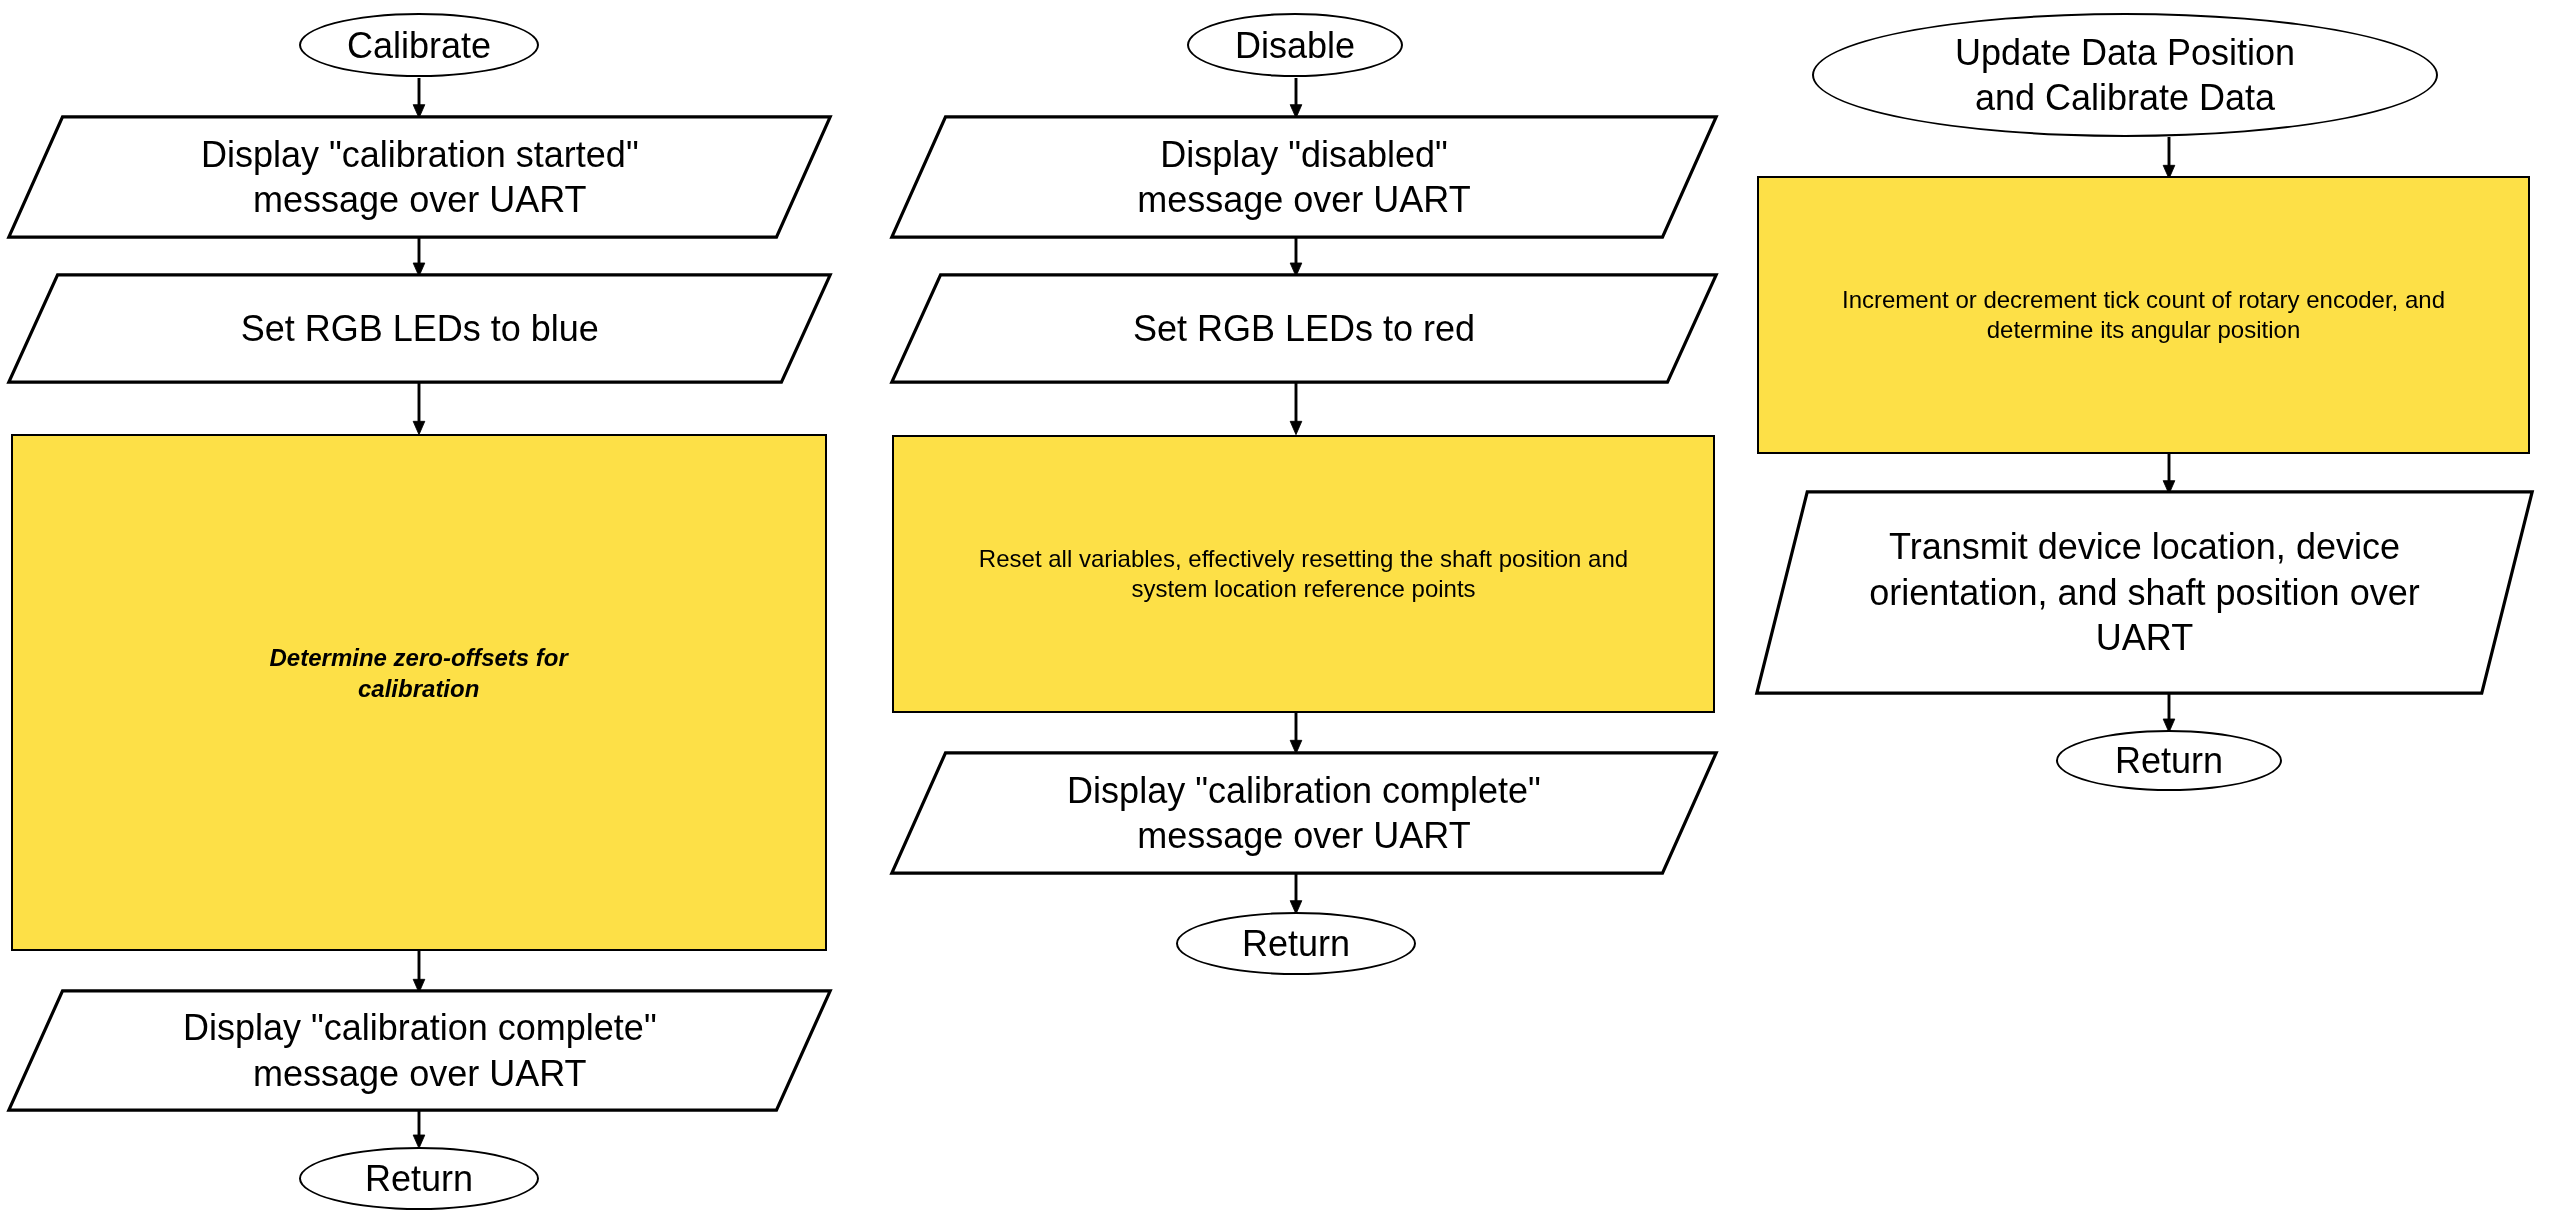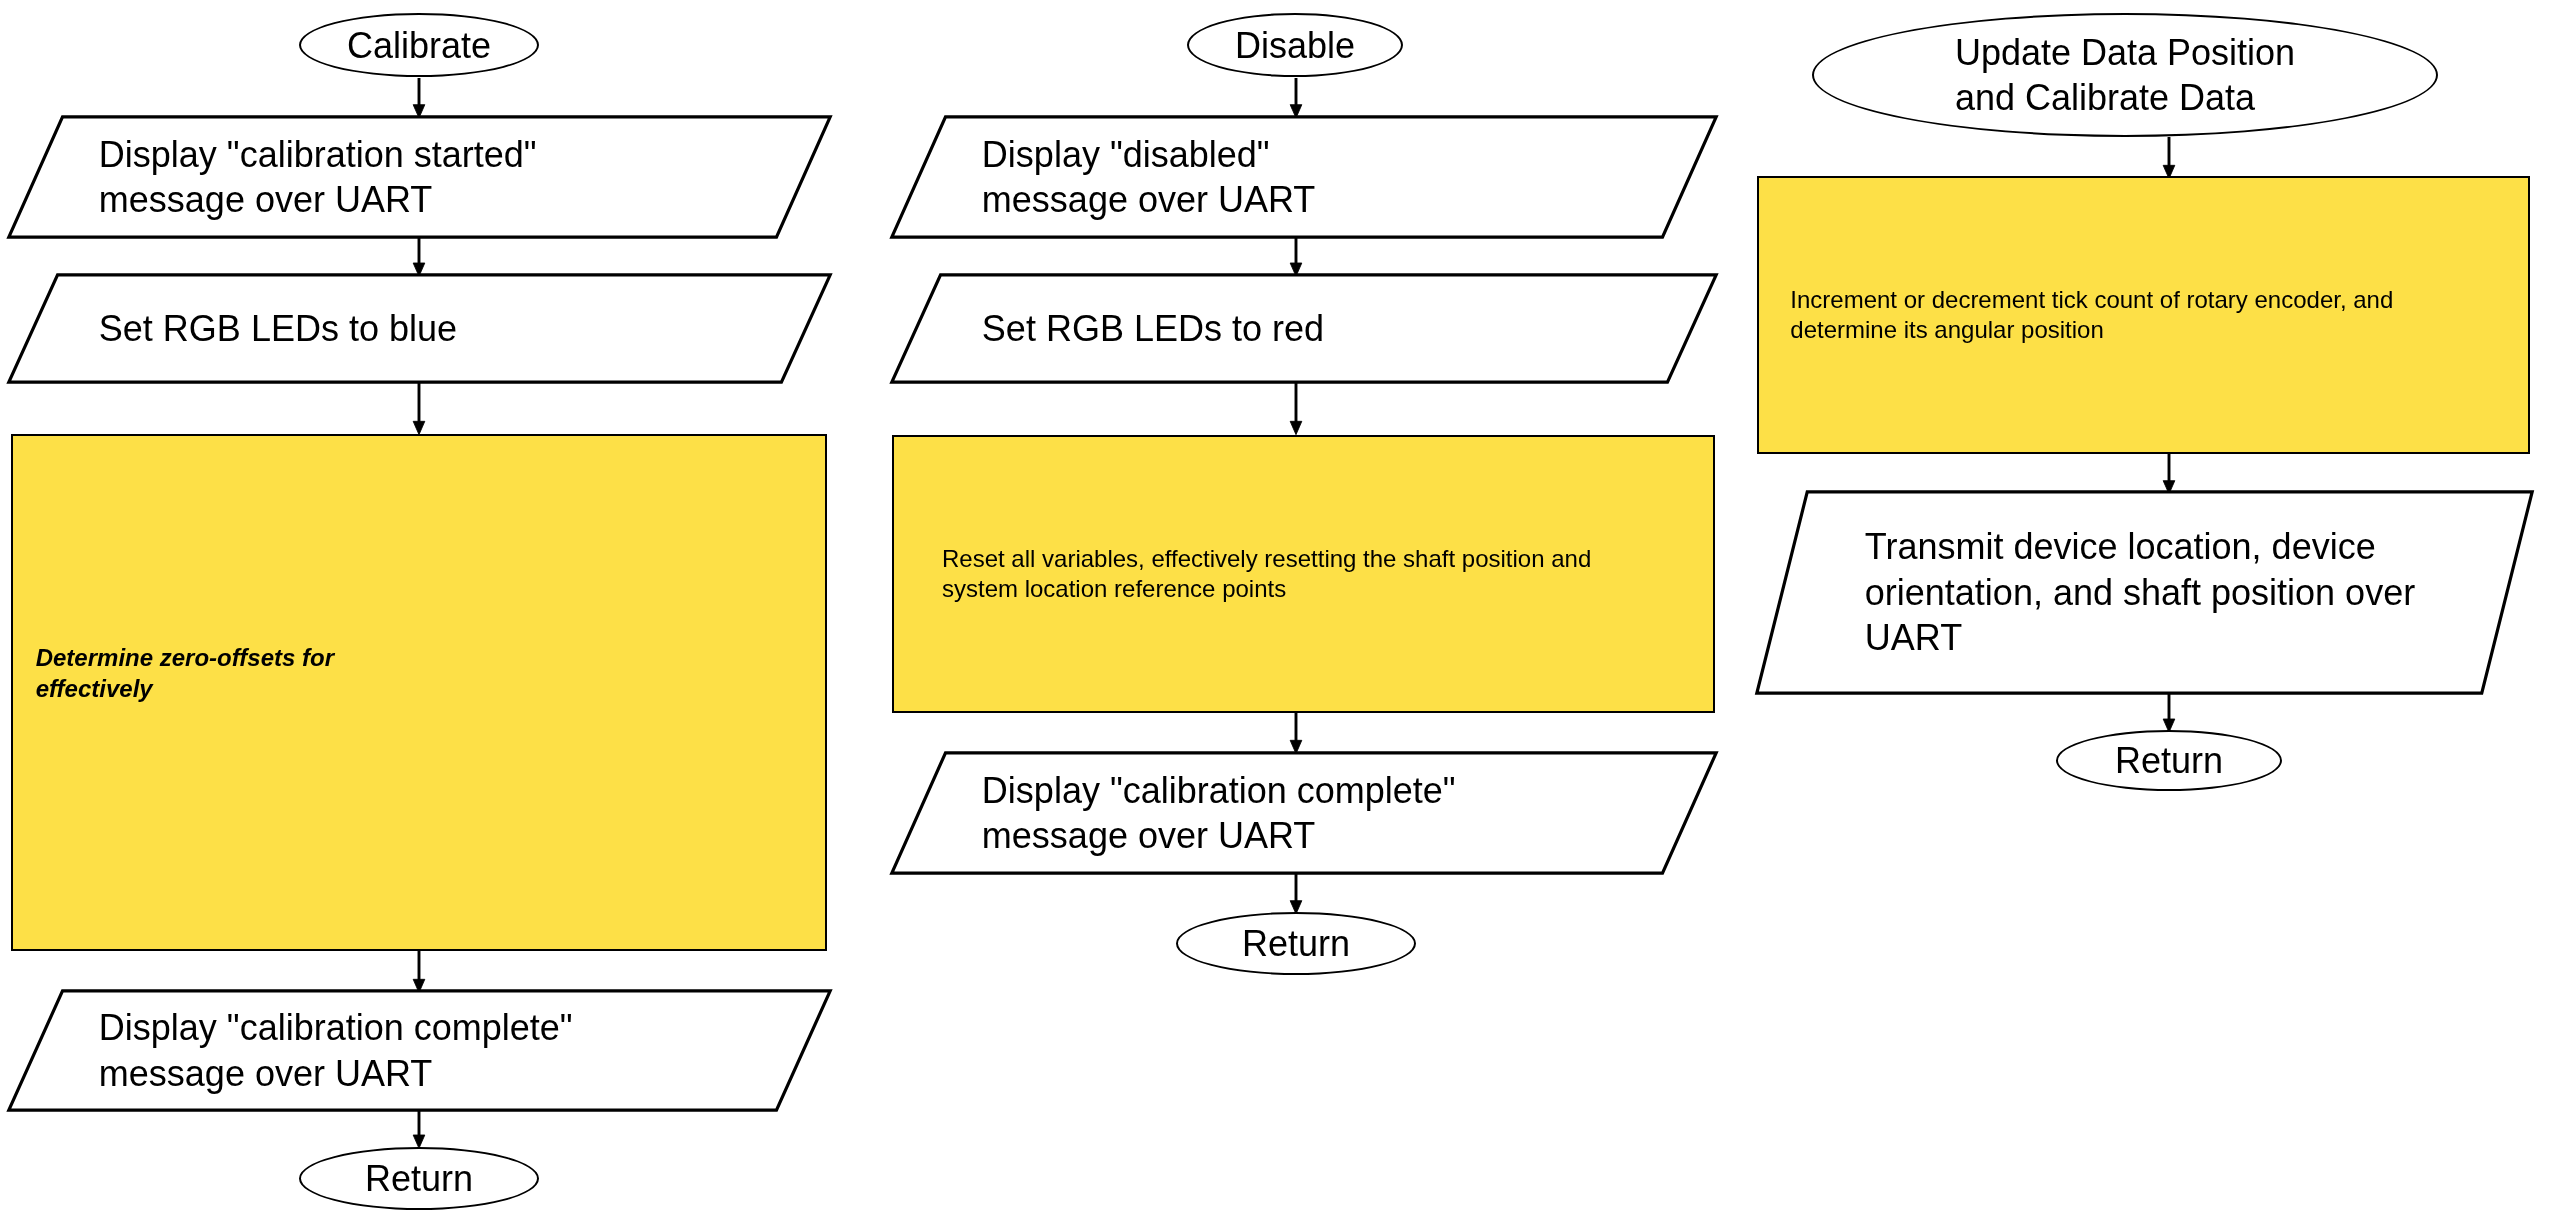--- a/index.html
+++ b/index.html
@@ -18,20 +18,21 @@
     height: 1224px;
     background: #ffffff;
     overflow: hidden;
   }
   .node {
     position: absolute;
     box-sizing: border-box;
     display: flex;
     align-items: center;
     justify-content: center;
+    text-align: center;
     line-height: 1.26;
     color: #000000;
   }
   
   .terminator {
     border: 2.5px solid #000000;
     border-radius: 50%;
     background: #ffffff;
     font-size: 36px;
   }
@@ -137,21 +138,21 @@
     <svg viewBox="0 0 24 62">
         <line x1="12" y1="0" x2="12" y2="52"></line>
         <polygon points="12,62 5,46 19,46"></polygon>
       </svg>
   </div>
 
   <div class="node process" style="left:10.7px; top:434px; width:816px; height:517px;font-style:italic;">
     <span class="stack">
       <span class="heading" style="display:block;">
         <span>Determine zero-offsets for</span><br>
-        <span>effectively</span>
+        <span>calibration</span>
       </span>
     </span>
   </div>
 
   <div class="conn" style="left:409px; top:951px; width:20px; height:41px;">
     <svg viewBox="0 0 24 50">
         <line x1="12" y1="0" x2="12" y2="40"></line>
         <polygon points="12,50 5,34 19,34"></polygon>
       </svg>
   </div>

